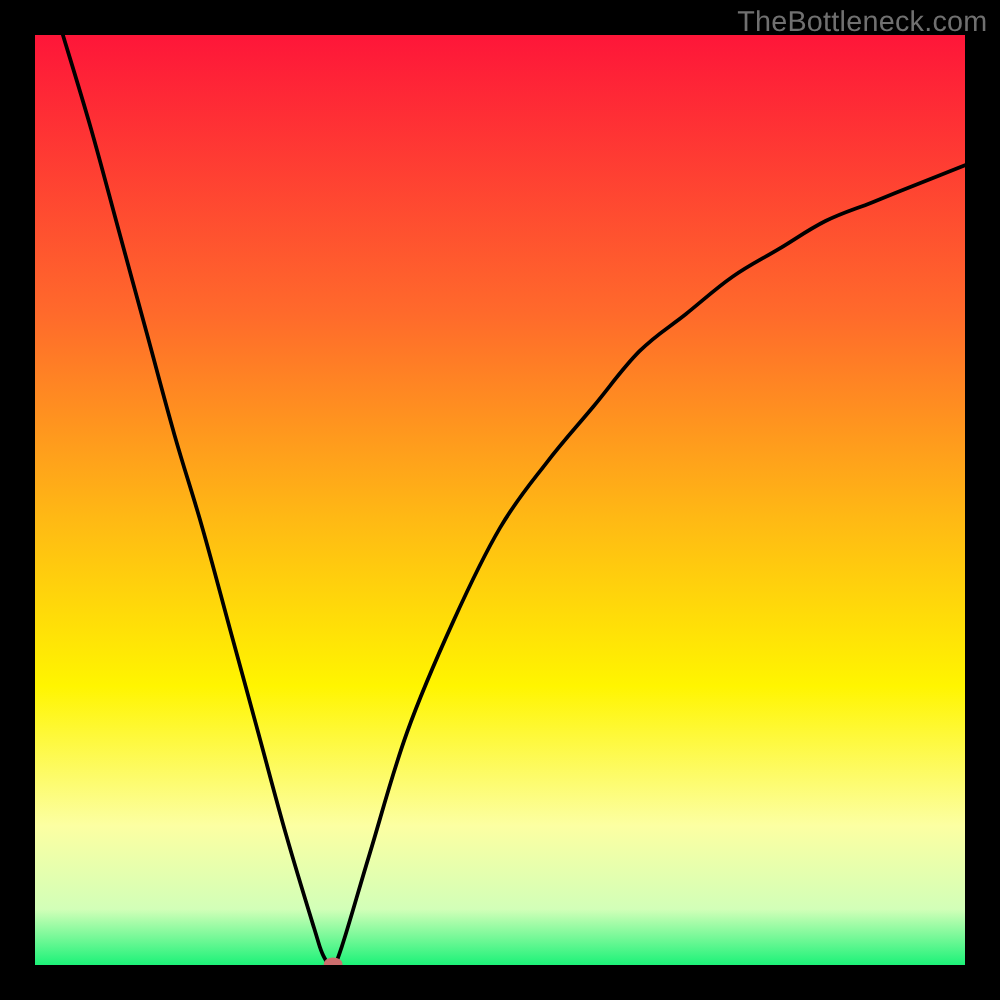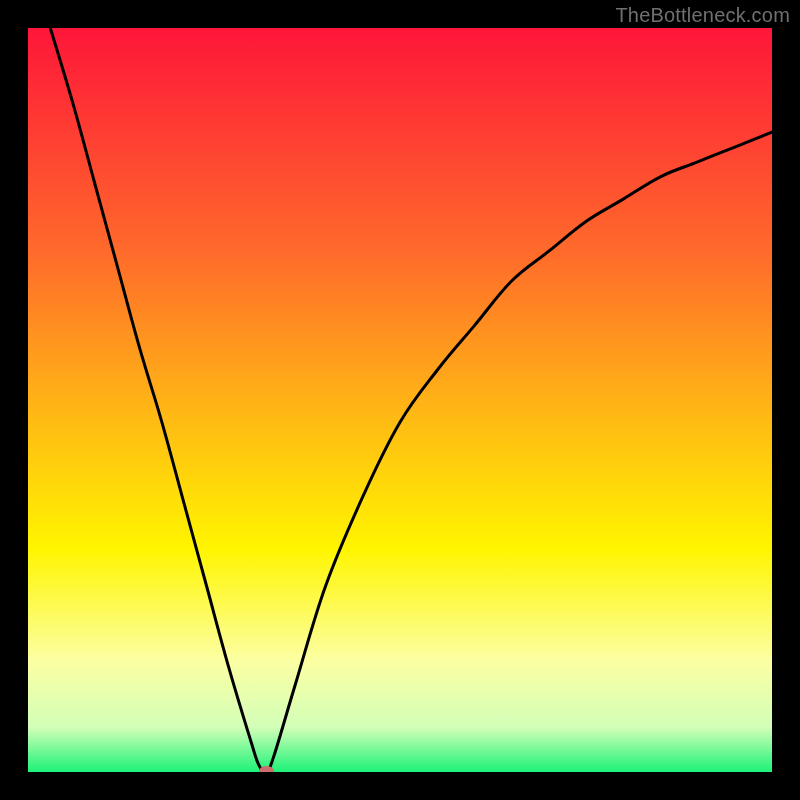--- a/index.html
+++ b/index.html
@@ -34,21 +34,21 @@
   .curve-svg {
     position: absolute;
     inset: 0;
     width: 100%;
     height: 100%;
   }
   .watermark {
     position: absolute;
     top: 4px;
     right: 10px;
-    font-size: 20px;
+    font-size: 23px;
     font-weight: 500;
     color: #707070;
     letter-spacing: 0.2px;
   }
   .marker {
     position: absolute;
     width: 15px;
     height: 10px;
     border-radius: 50%;
     background: #cd6e6e;

